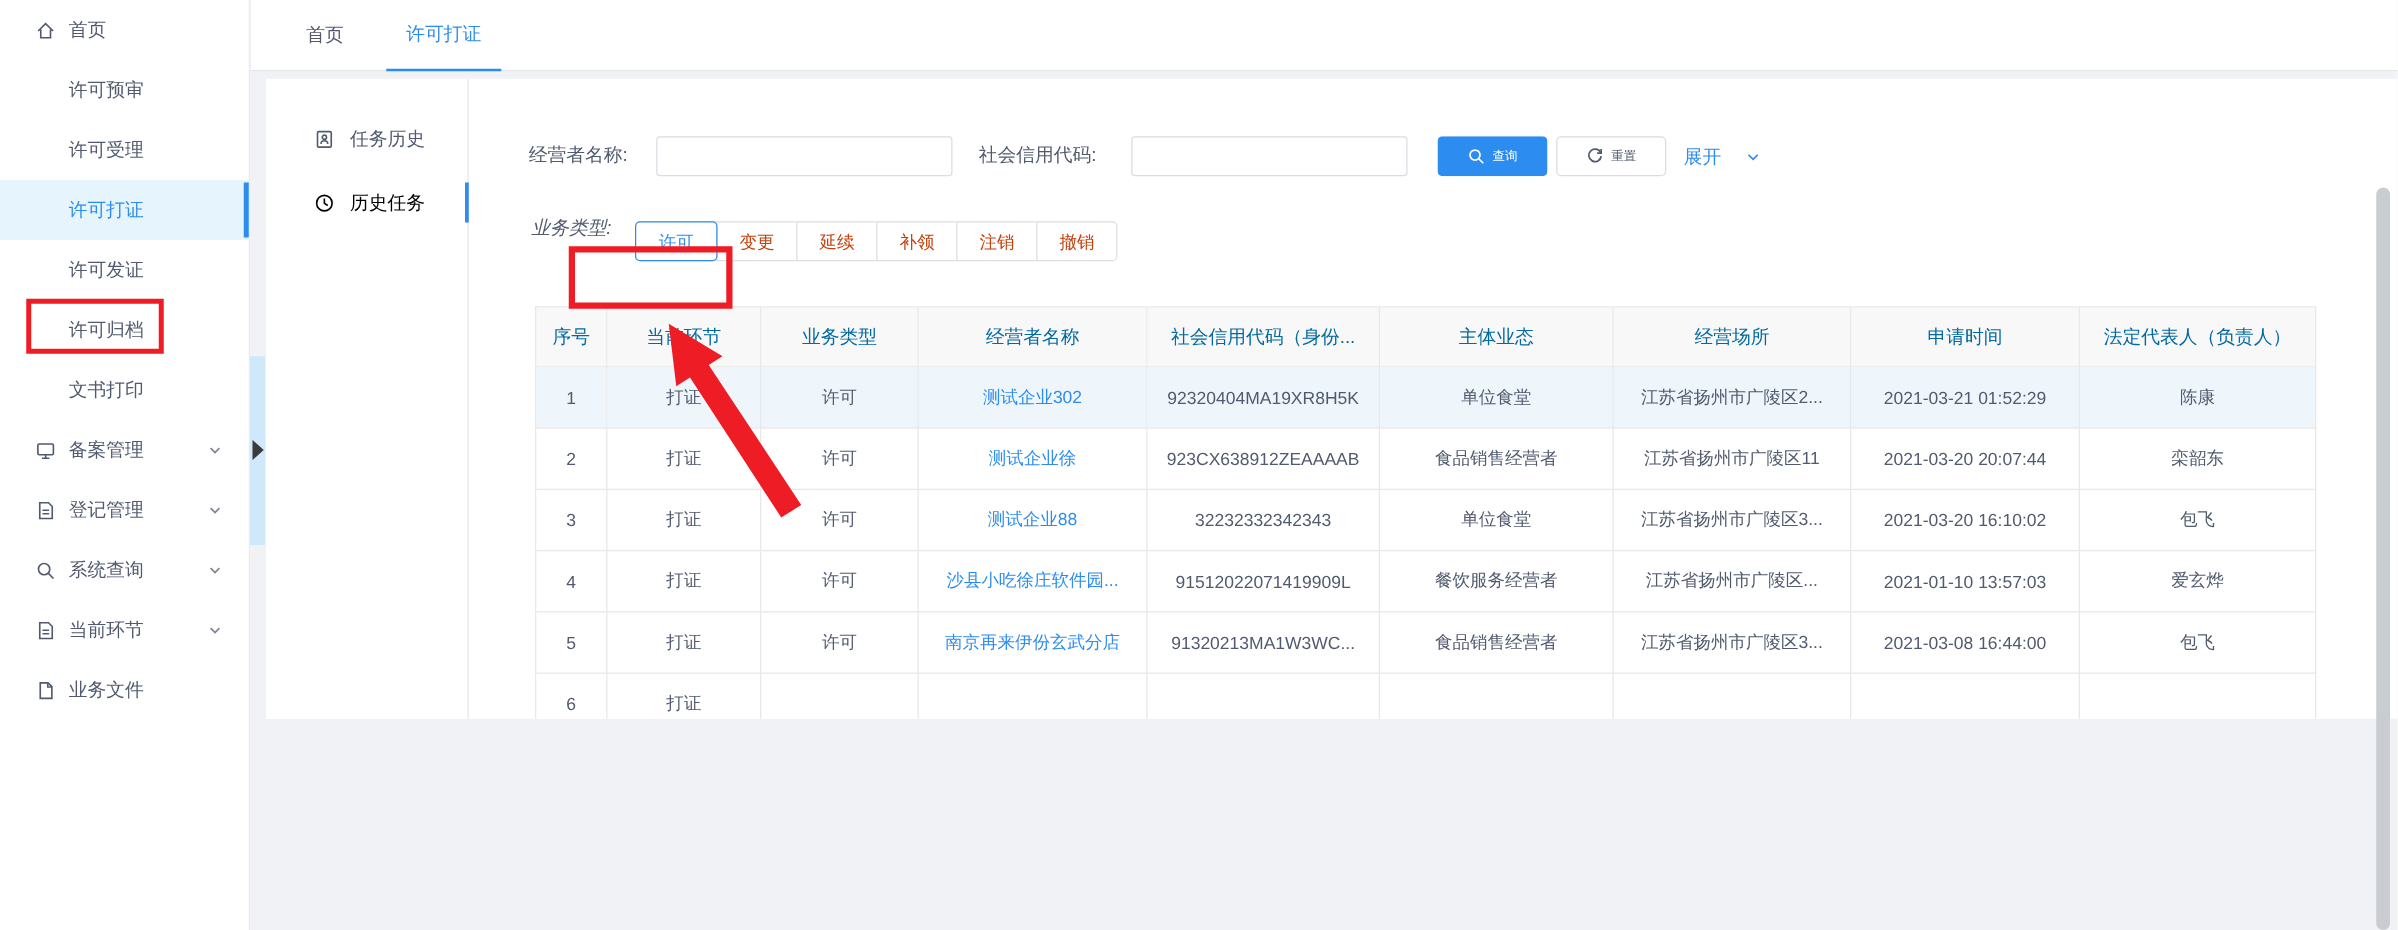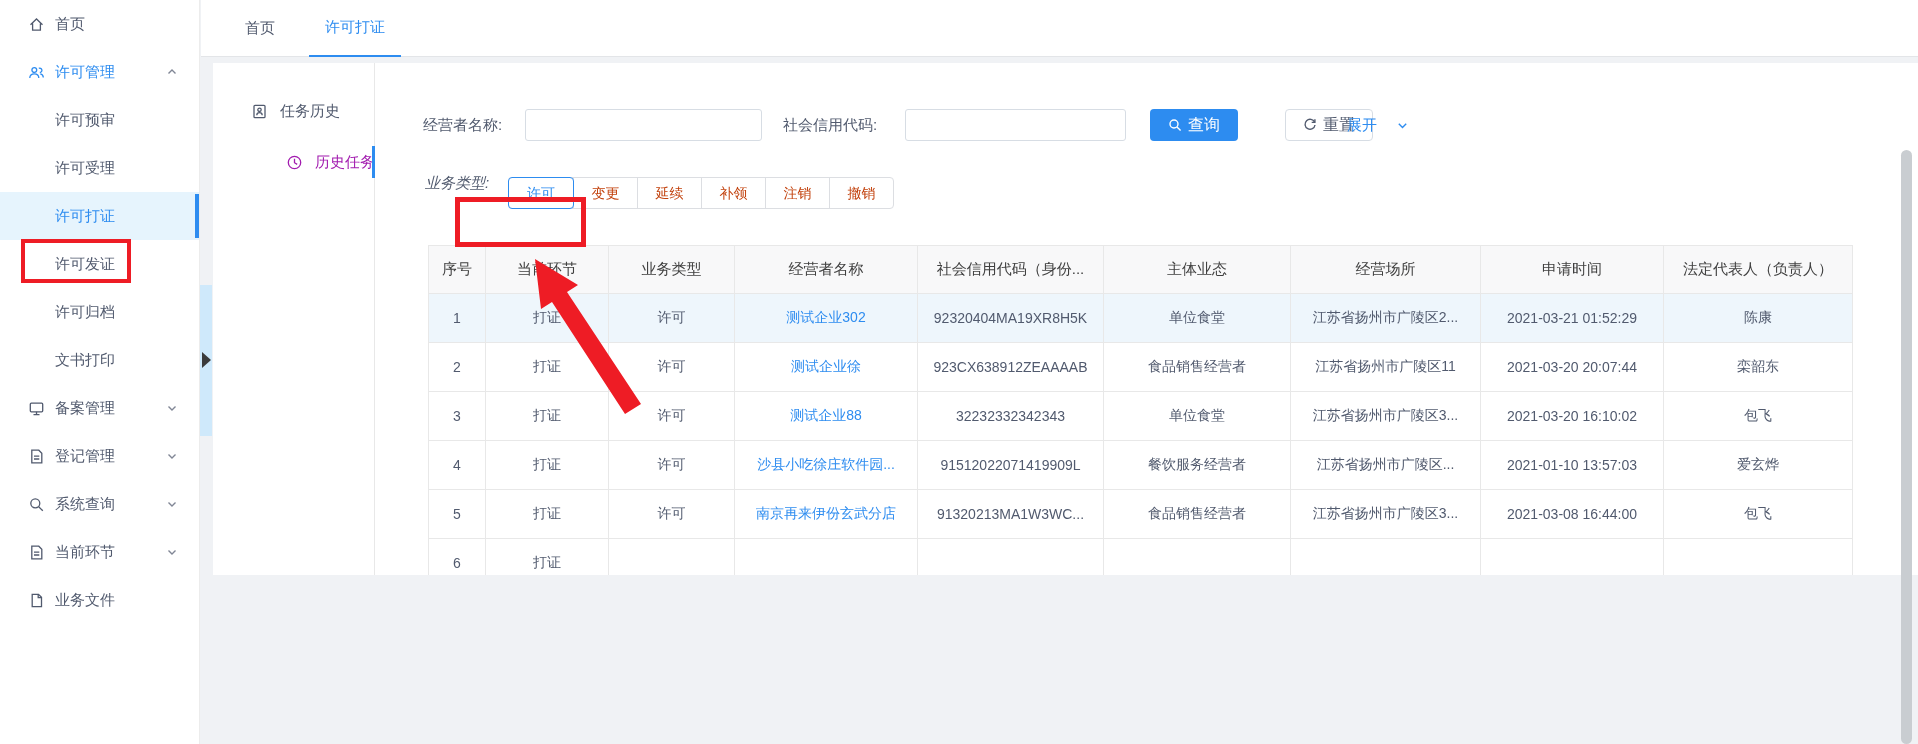--- a/index.html
+++ b/index.html
@@ -42,61 +42,61 @@
   .card { position:absolute; left:213px; top:63px; width:1705px; height:512px;
           background:#fff; overflow:hidden; }
 
   
   .panel { position:absolute; left:0; top:0; width:162px; height:681px;
            border-right:1px solid #e8e8e8; background:#fff; }
   .p-item { position:absolute; left:0; width:162px; height:38px; display:flex;
             align-items:center; padding-left:38px; color:#515a6e; cursor:pointer; }
   .p-item .p-icon { width:17px; height:17px; margin-right:12px; }
   .p-item.i1 { top:29px; }
-  .p-item.i2 { top:80px; color:#a21caf;justify-content:flex-end; }
+  .p-item.i2 { top:80px; color:#000000; }
   .p-item.i2::after { content:""; position:absolute; right:0; top:3px; bottom:3px;
                       width:3px; background:#2d8cf0; }
 
   
   .anno-box { position:absolute; border:4px solid #ee1c25; z-index:20; pointer-events:none; }
   .anno-box.sb { left:21px; top:239px; width:110px; height:44px; }
   .anno-box.pn { left:242px; top:134px; width:131px; height:50px; border-width:5px; }
   .anno-arrow { position:absolute; left:300px; top:186px; z-index:20; pointer-events:none; }
 
   
   .f-label { position:absolute; height:32px; line-height:32px; color:#515a6e; font-size:15px; }
   .f-input { position:absolute; height:32px; border:1px solid #d7dde4; border-radius:3px;
              background:#fff; padding:0 8px; font-size:14px; color:#515a6e; outline:none; }
   .lbl-op   { left:210px; top:46px; }
   .inp-op   { left:312px; top:46px; width:237px; }
   .lbl-cc   { left:570px; top:46px;text-align:right; }
   .inp-cc   { left:692px; top:46px; width:221px; }
   .btn { position:absolute; top:46px; height:32px; border-radius:4px; display:flex;
-         align-items:center; justify-content:center; gap:6px; font-size:16px; cursor:pointer;
+         align-items:center; justify-content:center; gap:6px; font-size:10px; cursor:pointer;
          border:1px solid transparent; }
   .btn-query { left:937px; width:88px; background:#2d8cf0; color:#fff; }
-  .btn-reset { left:1032px; width:88px; background:#fff; color:#515a6e; border-color:#d7dde4;margin-left:40px; }
+  .btn-reset { left:1032px; width:88px; background:#fff; color:#515a6e; border-color:#d7dde4; }
   .link-expand { position:absolute; left:1134px; top:46px; height:32px; display:flex;
                  align-items:center; gap:20px; color:#2d8cf0; cursor:pointer; }
 
   .lbl-biz { left:212px; top:104px;font-style:italic; }
   .seg-group { position:absolute; left:295px; top:114px; height:32px; display:flex;
                border:1px solid #dcdee2; border-radius:4px; background:#fff; }
   .seg { width:64px; height:30px; line-height:30px; text-align:center; font-size:14px;
          color:#c2410c; border-left:1px solid #dcdee2; cursor:pointer; }
   .seg:first-child { border-left:none; }
   .seg.active { border:1px solid #2d8cf0; color:#2d8cf0; border-radius:4px;
                 margin:-1px; height:32px; line-height:30px; position:relative; z-index:2;
                 background:#fff; width:66px; }
 
   
   .tbl-wrap { position:absolute; left:215px; top:182px; width:1424px; }
   table { border-collapse:collapse; table-layout:fixed; width:1424px;
           border:1px solid #e8e8e8; }
-  th { height:48px; background:#f8f8f9; font-weight:normal; color:#404040; font-size:15px;
+  th { height:48px; background:#f8f8f9; font-weight:normal; color:#0369a1; font-size:15px;
        border-right:1px solid #e8e8e8; border-bottom:1px solid #e8e8e8; text-align:center;
        overflow:hidden; white-space:nowrap; }
   td { height:49px; color:#515a6e; font-size:14px; text-align:center;
        border-right:1px solid #e8e8e8; border-bottom:1px solid #e8e8e8;
        overflow:hidden; white-space:nowrap; background:#fff; }
   tr.hl td { background:#eef6fc; }
   td.link { color:#2d8cf0; cursor:pointer; }
 
   
   .scroll-thumb { position:absolute; left:1901px; top:150px; width:11px; height:594px;
@@ -104,31 +104,20 @@
 </style>
 </head>
 <body>
 
 <nav class="sidebar">
   <div class="nav-item">
     <svg class="nv-icon" viewBox="0 0 17 17" fill="none" stroke="currentColor" stroke-width="1.3">
         <path d="M2.5 8.8 L8.5 3 L14.5 8.8 M4.6 7.6 V14.2 H12.4 V7.6"></path>
       </svg>
     <span>首页</span>
-  </div>
-  <div class="nav-item blue">
-    <svg class="nv-icon" viewBox="0 0 17 17" fill="none" stroke="currentColor" stroke-width="1.3">
-        <circle cx="6.3" cy="6" r="2.4"></circle>
-        <path d="M1.8 14 c0-2.6 2-4.2 4.5-4.2 s4.5 1.6 4.5 4.2"></path>
-        <path d="M10.8 4.3 a2.2 2.2 0 1 1 1 4.2 M12.3 9.9 c1.9 0.4 3 1.8 3 3.6"></path>
-      </svg>
-    <span>许可管理</span>
-    <svg class="nav-caret" width="10" height="10" viewBox="0 0 10 10" fill="none" stroke="currentColor" stroke-width="1.4">
-        <path d="M1.5 6.5 L5 3 L8.5 6.5"></path>
-      </svg>
   </div>
   <div class="nav-item sub">
     <span>许可预审</span>
   </div>
   <div class="nav-item sub">
     <span>许可受理</span>
   </div>
   <div class="nav-item sub active">
     <span>许可打证</span>
   </div>

